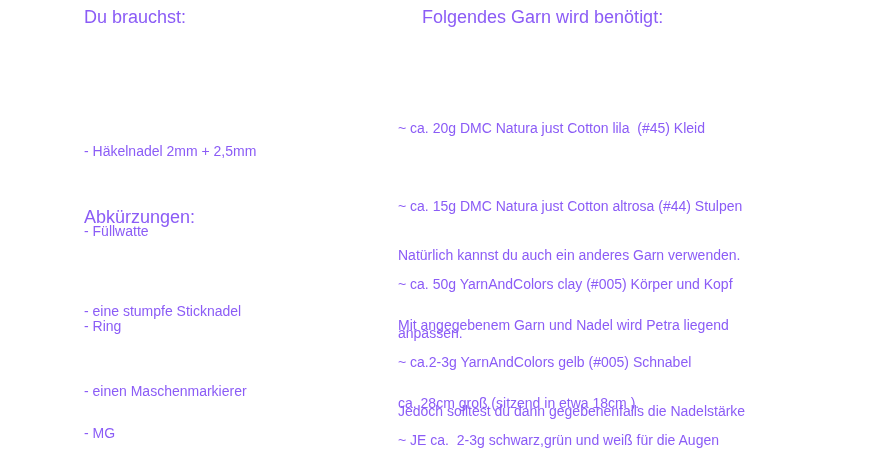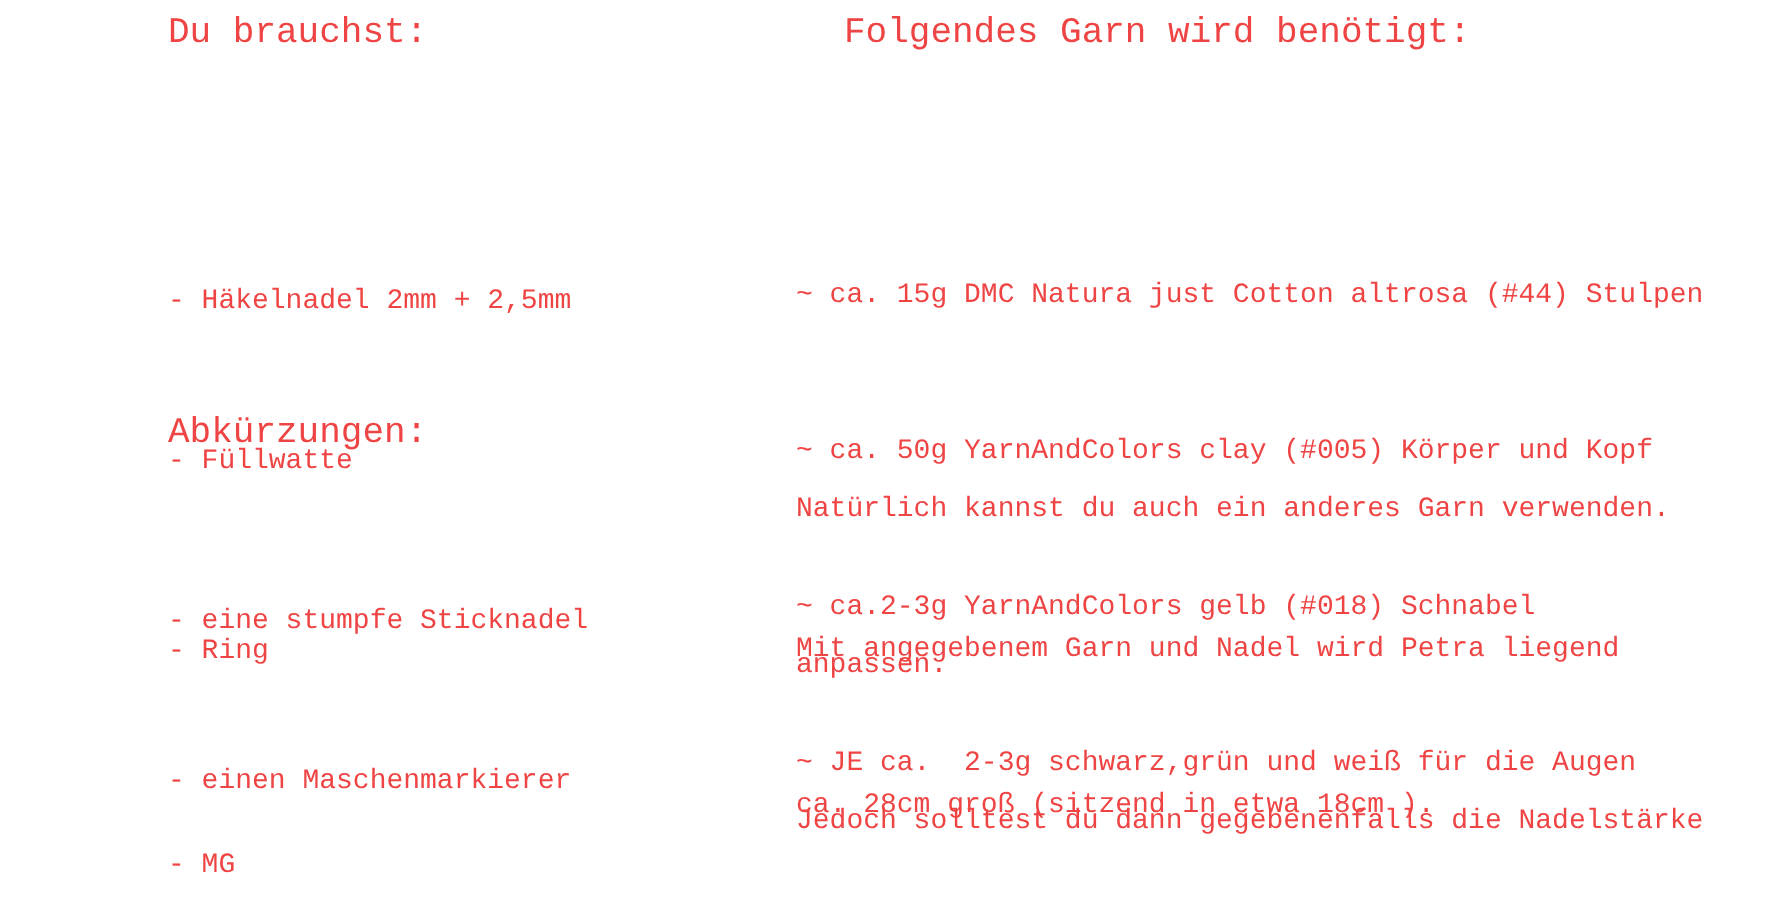--- a/index.html
+++ b/index.html
@@ -1,22 +1,22 @@
 <!DOCTYPE html>
 <html><head>
 <meta charset="utf-8">
 <style>
   html, body { margin: 0; padding: 0; background: #ffffff; }
   .page {
     position: relative;
     width: 883px;
     height: 450px;
     background: #ffffff;
-    font-family: Liberation Mono, monospace;
-    color: #ef4444;
+    font-family: Liberation Sans, sans-serif;
+    color: #8b5cf6;
     overflow: hidden;
   }
   .heading {
     position: absolute;
     margin: 0;
     font-size: 18px;
     font-weight: 400;
     line-height: 22px;
     white-space: pre;
   }
@@ -88,26 +88,27 @@
 
   <div class="mg-row">
     <span class="abbr-term">- MG</span>
   </div>
 
   <h2 class="heading h-yarn">Folgendes Garn wird benötigt:</h2>
 
   <div class="text-block yarn-list">
     
   
+      <div class="line">~ ca. 20g DMC Natura just Cotton lila  (#45) Kleid</div>
     
       <div class="line">~ ca. 15g DMC Natura just Cotton altrosa (#44) Stulpen</div>
     
       <div class="line">~ ca. 50g YarnAndColors clay (#005) Körper und Kopf</div>
     
-      <div class="line">~ ca.2-3g YarnAndColors gelb (#018) Schnabel</div>
+      <div class="line">~ ca.2-3g YarnAndColors gelb (#005) Schnabel</div>
     
       <div class="line">~ JE ca.  2-3g schwarz,grün und weiß für die Augen</div>
     
       
     </div>
 
   <div class="text-block note-1">
     
   
       <div class="line">Natürlich kannst du auch ein anderes Garn verwenden.</div>

